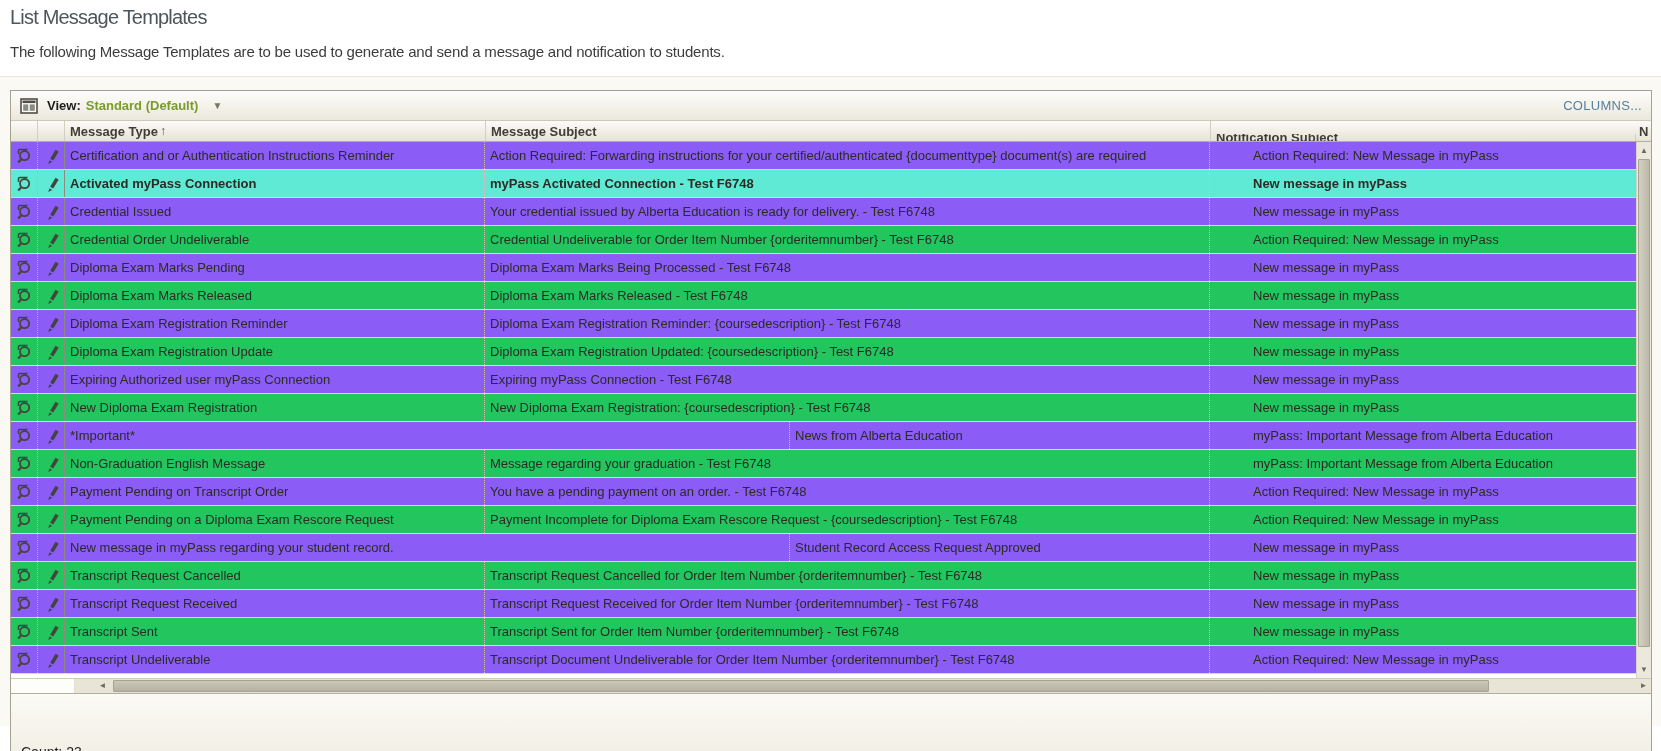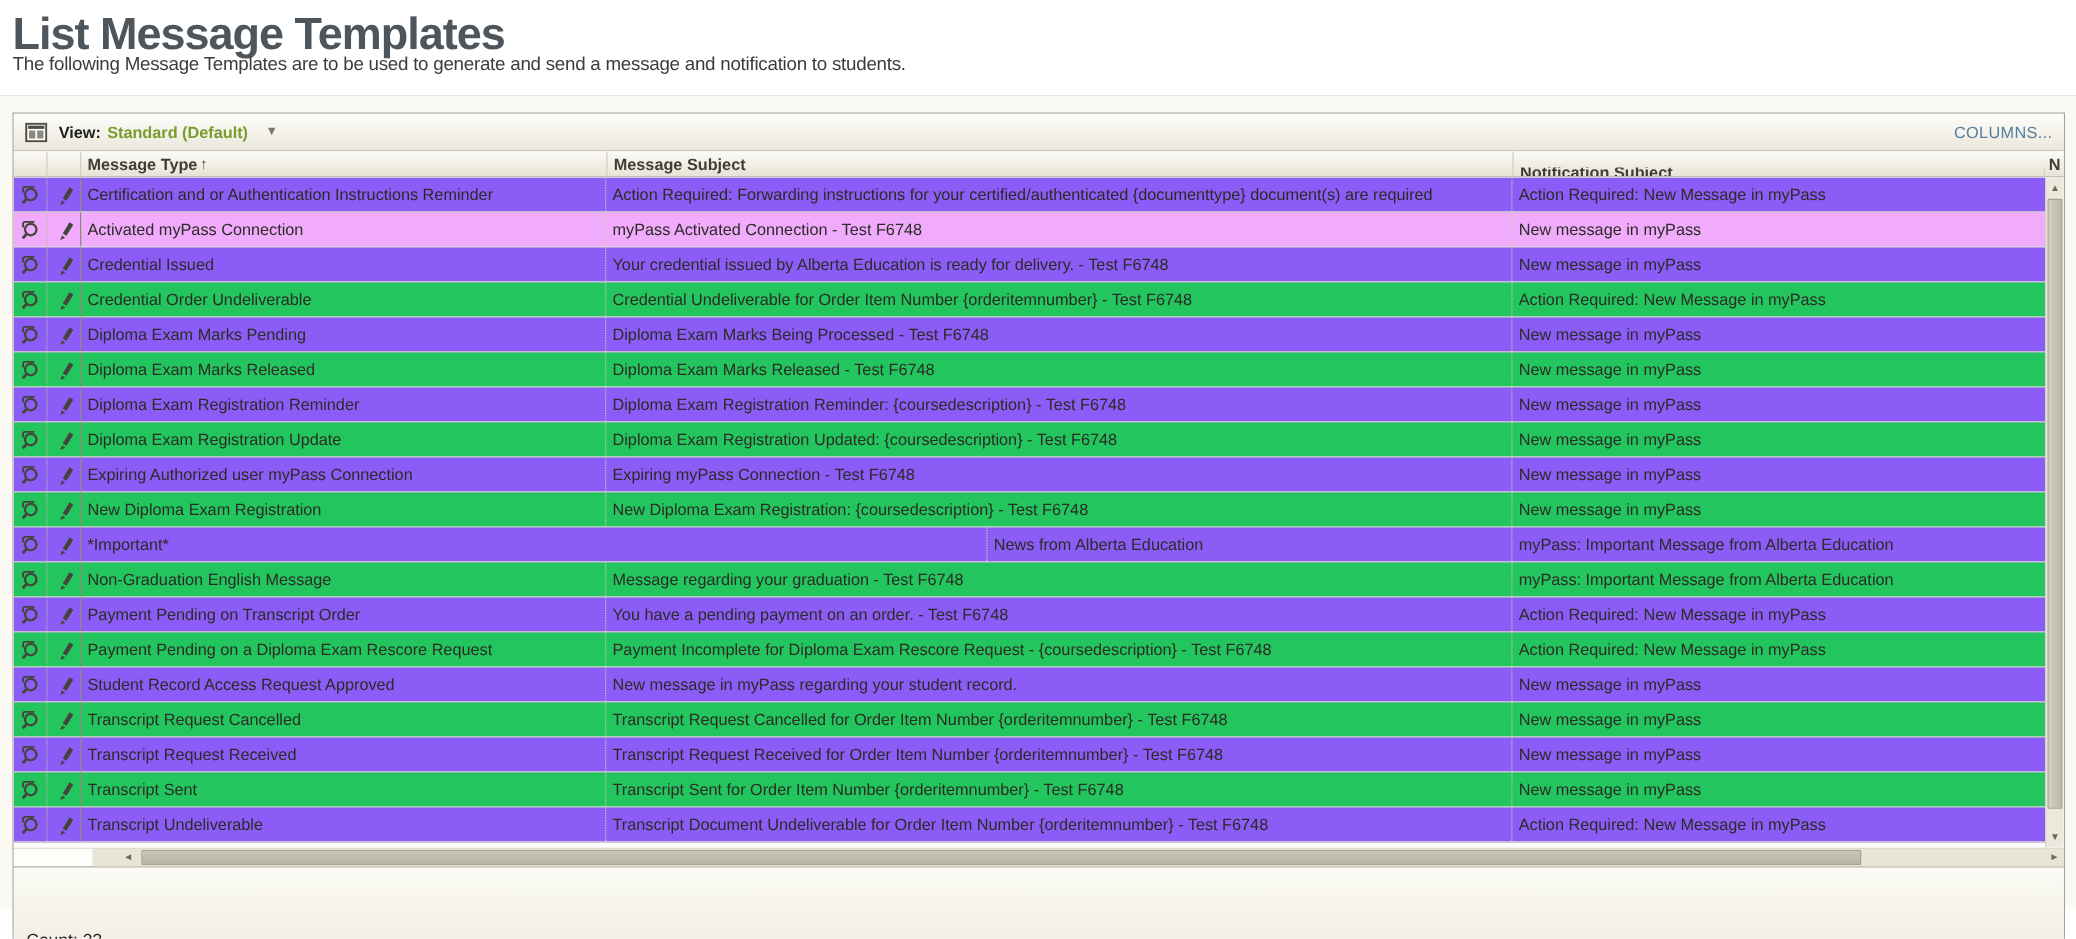--- a/index.html
+++ b/index.html
@@ -5,21 +5,21 @@
   * { box-sizing: border-box; margin: 0; padding: 0; }
   html,body { width:1661px; height:751px; }
   body {
     font-family: "Liberation Sans", sans-serif;
     background:#ffffff;
     position:relative;
     overflow:hidden;
   }
   .page-title {
     position:absolute; left:10px; top:6px;
-    font-size:36px; font-weight:bold; color:#4e555b;
+    font-size:20px; font-weight:normal; color:#4e555b;
     letter-spacing:-0.8px;
   }
   .page-subtitle {
     position:absolute; left:10px; top:43px;
     font-size:15px; color:#3c3c3c; letter-spacing:-0.2px;
   }
   .lower-band {
     position:absolute; left:0; top:76px; width:1661px; height:650px;
     background:#faf9f3; border-top:1px solid #ebe8dc;
   }
@@ -67,28 +67,28 @@
   .body-wrap { flex:0 0 536px; height:536px; position:relative; display:flex; overflow:hidden; background:#fff; }
   .rows-area { width:1625px; flex:0 0 1625px; }
   .row {
     height:28px; display:flex; align-items:stretch;
     border-bottom:1px solid #dedacb;
     background:#8b5cf6;
     font-size:13px; color:#2c2b25;
     cursor:pointer;
   }
   .row.alt { background:#22c55e; }
-  .row.selected { background:#f0abfc; }
+  .row.selected { background:#5eead4;font-weight:bold; }
   .cell { display:flex; align-items:center; padding-left:5px; overflow:hidden; white-space:nowrap; }
   .cell.icon-cell { width:27px; flex:0 0 27px; padding-left:0; justify-content:center; }
   .cell.icon-cell.first { border-right:1px dotted #b9b5a7; }
   .cell.icon-cell.second { border-right:1px solid #8e8b7e; }
   .cell.type-cell { width:420px; flex:0 0 420px; border-right:1px dotted #c9c5b6; }
   .cell.subject-cell { width:725px; flex:0 0 725px; border-right:1px dotted #c9c5b6;text-align:right; }
-  .cell.notif-cell { flex:1; }
+  .cell.notif-cell { flex:1;margin-left:38px; }
   
   .vscroll {
     width:15px; flex:0 0 15px; position:relative;
     background:#ece9dc; border-left:1px solid #d6d2c4;
   }
   .vscroll .arrow-up, .vscroll .arrow-down {
     position:absolute; left:0; width:14px; height:15px;
     font-size:8px; color:#6b6a5e; text-align:center; line-height:15px; cursor:pointer;
   }
   .vscroll .arrow-up { top:1px; }
@@ -488,22 +488,22 @@
       </span>
     </div>
     <div class="cell icon-cell second">
       <span>
         <svg width="18" height="18" viewBox="0 0 18 18" fill="#45443b">
           <path d="M8.2 11.8 L13.6 2.8 L16.6 4.8 L11.2 13.6 Z"></path>
           <path d="M6.2 17 L7.6 13.3 L10.2 15.1 Z"></path>
         </svg>
       </span>
     </div>
+    <div class="cell subject-cell">New message in myPass regarding your student record.</div>
     <div class="cell type-cell">Student Record Access Request Approved</div>
-    <div class="cell subject-cell">New message in myPass regarding your student record.</div>
     <div class="cell notif-cell">New message in myPass</div>
   </div>
         <div class="row alt">
     <div class="cell icon-cell first">
       <span>
         <svg width="18" height="18" viewBox="0 0 18 18" fill="none" stroke="#45443b">
           <path d="M3.5 7 V3.8 a1.3 1.3 0 0 1 1.3 -1.3 H12.5" stroke-width="1.5"></path>
           <circle cx="9.6" cy="8.6" r="4.6" stroke-width="1.8"></circle>
           <line x1="6.1" y1="12.4" x2="3.2" y2="15.6" stroke-width="2.2"></line>
         </svg>

